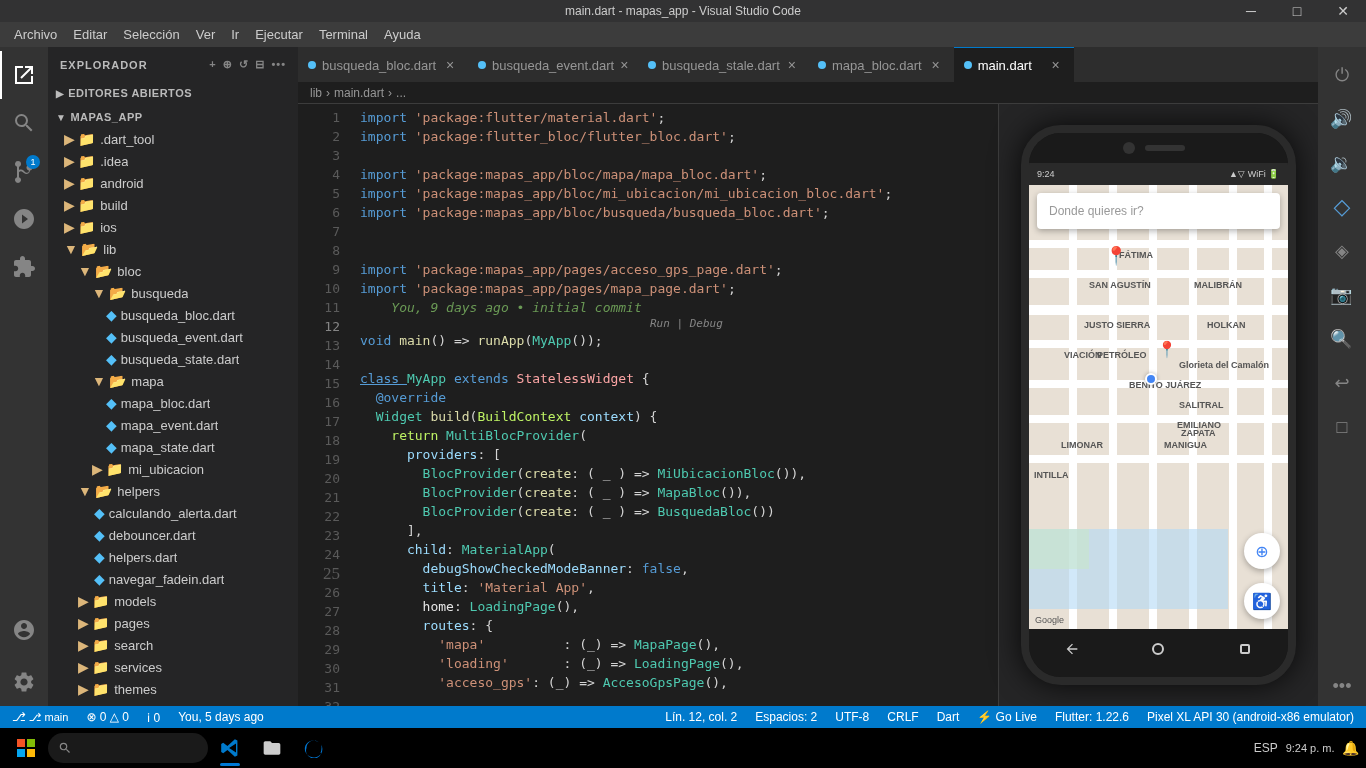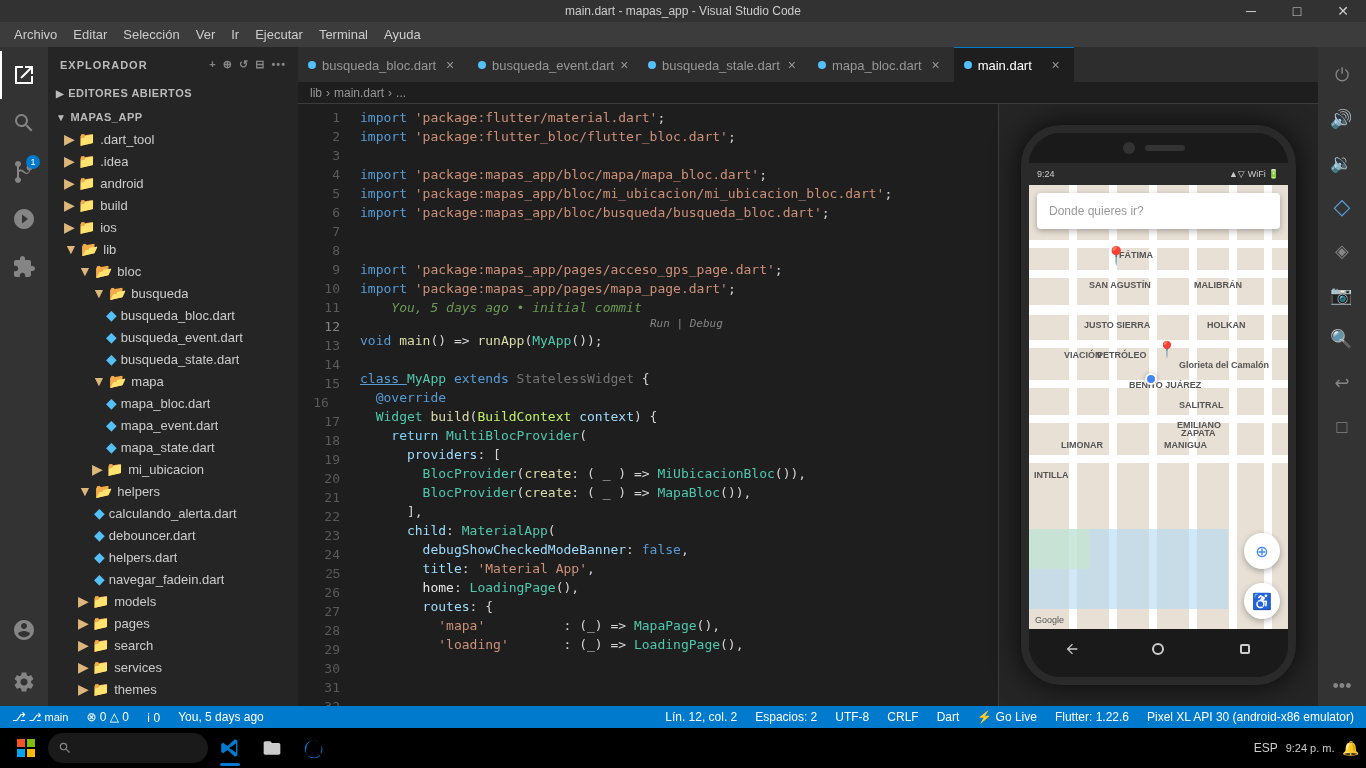--- a/index.html
+++ b/index.html
@@ -401,68 +401,70 @@
             <div style="font-family: Consolas, monospace; font-size: 13px; line-height: 19px; color: rgb(90, 90, 90);">6</div>
             <div style="font-family: Consolas, monospace; font-size: 13px; line-height: 19px; color: rgb(90, 90, 90);">7</div>
             <div style="font-family: Consolas, monospace; font-size: 13px; line-height: 19px; color: rgb(90, 90, 90);">8</div>
             <div style="font-family: Consolas, monospace; font-size: 13px; line-height: 19px; color: rgb(90, 90, 90);">9</div>
             <div style="font-family: Consolas, monospace; font-size: 13px; line-height: 19px; color: rgb(90, 90, 90);">10</div>
             <div style="font-family: Consolas, monospace; font-size: 13px; line-height: 19px; color: rgb(90, 90, 90);">11</div>
             <div style="font-family: Consolas, monospace; font-size: 13px; line-height: 19px; color: rgb(133, 133, 133);">12</div>
             <div style="font-family: Consolas, monospace; font-size: 13px; line-height: 19px; color: rgb(90, 90, 90);">13</div>
             <div style="font-family: Consolas, monospace; font-size: 13px; line-height: 19px; color: rgb(90, 90, 90);">14</div>
             <div style="font-family: Consolas, monospace; font-size: 13px; line-height: 19px; color: rgb(90, 90, 90);">15</div>
-            <div style="font-family: Consolas, monospace; font-size: 13px; line-height: 19px; color: rgb(90, 90, 90); text-align: center;">16</div>
+            <div style="font-family: Consolas, monospace; font-size: 13px; line-height: 19px; color: rgb(90, 90, 90);">16</div>
             <div style="font-family: Consolas, monospace; font-size: 13px; line-height: 19px; color: rgb(90, 90, 90);">17</div>
             <div style="font-family: Consolas, monospace; font-size: 13px; line-height: 19px; color: rgb(90, 90, 90);">18</div>
             <div style="font-family: Consolas, monospace; font-size: 13px; line-height: 19px; color: rgb(90, 90, 90);">19</div>
             <div style="font-family: Consolas, monospace; font-size: 13px; line-height: 19px; color: rgb(90, 90, 90);">20</div>
             <div style="font-family: Consolas, monospace; font-size: 13px; line-height: 19px; color: rgb(90, 90, 90);">21</div>
             <div style="font-family: Consolas, monospace; font-size: 13px; line-height: 19px; color: rgb(90, 90, 90);">22</div>
             <div style="font-family: Consolas, monospace; font-size: 13px; line-height: 19px; color: rgb(90, 90, 90);">23</div>
             <div style="font-family: Consolas, monospace; font-size: 13px; line-height: 19px; color: rgb(90, 90, 90);">24</div>
-            <div style="font-family: Liberation Sans, sans-serif; font-size: 13px; line-height: 19px; color: rgb(90, 90, 90);">25</div>
+            <div style="font-family: Liberation Serif, serif; font-size: 17px; line-height: 19px; color: rgb(90, 90, 90);">25</div>
             <div style="font-family: Consolas, monospace; font-size: 13px; line-height: 19px; color: rgb(90, 90, 90);">26</div>
             <div style="font-family: Consolas, monospace; font-size: 13px; line-height: 19px; color: rgb(90, 90, 90);">27</div>
             <div style="font-family: Consolas, monospace; font-size: 13px; line-height: 19px; color: rgb(90, 90, 90);">28</div>
             <div style="font-family: Consolas, monospace; font-size: 13px; line-height: 19px; color: rgb(90, 90, 90);">29</div>
             <div style="font-family: Consolas, monospace; font-size: 13px; line-height: 19px; color: rgb(90, 90, 90);">30</div>
             <div style="font-family: Consolas, monospace; font-size: 13px; line-height: 19px; color: rgb(90, 90, 90);">31</div>
             <div style="font-family: Consolas, monospace; font-size: 13px; line-height: 19px; color: rgb(90, 90, 90);">32</div>
           </div>
         <div class="code-content" id="codeContent">
             <div class="code-line"><span style="color: rgb(86, 156, 214);">import </span><span style="color: rgb(206, 145, 120);">'package:flutter/material.dart'</span><span style="color: rgb(212, 212, 212);">;</span></div>
             <div class="code-line"><span style="color: rgb(86, 156, 214);">import </span><span style="color: rgb(206, 145, 120);">'package:flutter_bloc/flutter_bloc.dart'</span><span style="color: rgb(212, 212, 212);">;</span></div>
             <div class="code-line"></div>
             <div class="code-line"><span style="color: rgb(86, 156, 214);">import </span><span style="color: rgb(206, 145, 120);">'package:mapas_app/bloc/mapa/mapa_bloc.dart'</span><span style="color: rgb(212, 212, 212);">;</span></div>
             <div class="code-line"><span style="color: rgb(86, 156, 214);">import </span><span style="color: rgb(206, 145, 120);">'package:mapas_app/bloc/mi_ubicacion/mi_ubicacion_bloc.dart'</span><span style="color: rgb(212, 212, 212);">;</span></div>
             <div class="code-line"><span style="color: rgb(86, 156, 214);">import </span><span style="color: rgb(206, 145, 120);">'package:mapas_app/bloc/busqueda/busqueda_bloc.dart'</span><span style="color: rgb(212, 212, 212);">;</span></div>
             <div class="code-line"></div>
             <div class="code-line"></div>
             <div class="code-line"><span style="color: rgb(86, 156, 214);">import </span><span style="color: rgb(206, 145, 120);">'package:mapas_app/pages/acceso_gps_page.dart'</span><span style="color: rgb(212, 212, 212);">;</span></div>
             <div class="code-line"><span style="color: rgb(86, 156, 214);">import </span><span style="color: rgb(206, 145, 120);">'package:mapas_app/pages/mapa_page.dart'</span><span style="color: rgb(212, 212, 212);">;</span></div>
-            <div class="code-line"><span style="color: rgb(106, 153, 85); font-style: italic;">    You, 5 days ago • initial commit</span></div>
+            <div class="code-line"><span style="color: rgb(106, 153, 85); font-style: italic;">    You, 9 days ago • initial commit</span></div>
             <div style="color: rgb(133, 133, 133); font-size: 11px; font-style: italic; line-height: 14px; padding-left: 290px;">Run | Debug</div>
             <div class="code-line"><span style="color: rgb(86, 156, 214);">void </span><span style="color: rgb(220, 220, 170);">main</span><span style="color: rgb(212, 212, 212);">() =&gt; </span><span style="color: rgb(220, 220, 170);">runApp</span><span style="color: rgb(212, 212, 212);">(</span><span style="color: rgb(78, 201, 176);">MyApp</span><span style="color: rgb(212, 212, 212);">());</span></div>
             <div class="code-line"></div>
-            <div class="code-line"><span style="color: rgb(86, 156, 214); text-decoration: underline;">class </span><span style="color: rgb(78, 201, 176);">MyApp </span><span style="color: rgb(86, 156, 214);">extends </span><span style="color: #737373; margin-top: 44px;">StatelessWidget </span><span style="color: rgb(212, 212, 212);">{</span></div>
+            <div class="code-line"><span style="color: rgb(86, 156, 214); text-decoration: underline;">class </span><span style="color: rgb(78, 201, 176);">MyApp </span><span style="color: rgb(86, 156, 214);">extends </span><span style="color: #fca5a5; margin-top: 44px;">StatelessWidget </span><span style="color: rgb(212, 212, 212);">{</span></div>
             <div class="code-line"><span style="color: rgb(86, 156, 214);">  @override</span></div>
             <div class="code-line"><span style="color: rgb(78, 201, 176);">  Widget </span><span style="color: rgb(220, 220, 170);">build</span><span style="color: rgb(212, 212, 212);">(</span><span style="color: #bef264;">BuildContext </span><span style="color: rgb(156, 220, 254);">context</span><span style="color: rgb(212, 212, 212);">) {</span></div>
-            <div class="code-line"><span style="color: #7dd3fc;">    return </span><span style="color: rgb(78, 201, 176);">MultiBlocProvider</span><span style="color: rgb(212, 212, 212);">(</span></div>
+            <div class="code-line"><span style="color: #bef264;">    return </span><span style="color: rgb(78, 201, 176);">MultiBlocProvider</span><span style="color: rgb(212, 212, 212);">(</span></div>
             <div class="code-line"><span style="color: rgb(156, 220, 254);">      providers</span><span style="color: rgb(212, 212, 212);">: [</span></div>
             <div class="code-line"><span style="color: rgb(78, 201, 176);">        BlocProvider</span><span style="color: rgb(212, 212, 212);">(</span><span style="color: rgb(220, 220, 170);">create</span><span style="color: rgb(212, 212, 212);">: ( _ ) =&gt; </span><span style="color: rgb(78, 201, 176);">MiUbicacionBloc</span><span style="color: rgb(212, 212, 212);">()),</span></div>
             <div class="code-line"><span style="color: rgb(78, 201, 176);">        BlocProvider</span><span style="color: rgb(212, 212, 212);">(</span><span style="color: rgb(220, 220, 170);">create</span><span style="color: rgb(212, 212, 212);">: ( _ ) =&gt; </span><span style="color: rgb(78, 201, 176);">MapaBloc</span><span style="color: rgb(212, 212, 212);">()),</span></div>
+            <div class="code-line"><span style="color: rgb(78, 201, 176);">        BlocProvider</span><span style="color: rgb(212, 212, 212);">(</span><span style="color: rgb(220, 220, 170);">create</span><span style="color: rgb(212, 212, 212);">: ( _ ) =&gt; </span><span style="color: rgb(78, 201, 176);">BusquedaBloc</span><span style="color: rgb(212, 212, 212);">())</span></div>
             <div class="code-line"><span style="color: rgb(212, 212, 212);">      ],</span></div>
             <div class="code-line"><span style="color: rgb(156, 220, 254);">      child</span><span style="color: rgb(212, 212, 212);">: </span><span style="color: rgb(78, 201, 176);">MaterialApp</span><span style="color: rgb(212, 212, 212);">(</span></div>
             <div class="code-line"><span style="color: rgb(156, 220, 254);">        debugShowCheckedModeBanner</span><span style="color: rgb(212, 212, 212);">: </span><span style="color: rgb(86, 156, 214);">false</span><span style="color: rgb(212, 212, 212);">,</span></div>
             <div class="code-line"><span style="color: rgb(156, 220, 254);">        title</span><span style="color: rgb(212, 212, 212);">: </span><span style="color: rgb(206, 145, 120);">'Material App'</span><span style="color: rgb(212, 212, 212);">,</span></div>
             <div class="code-line"><span style="color: #e5e5e5;">        home</span><span style="color: rgb(212, 212, 212);">: </span><span style="color: rgb(78, 201, 176);">LoadingPage</span><span style="color: rgb(212, 212, 212);">(),</span></div>
             <div class="code-line"><span style="color: rgb(156, 220, 254);">        routes</span><span style="color: rgb(212, 212, 212);">: {</span></div>
             <div class="code-line"><span style="color: rgb(206, 145, 120);">          'mapa'</span><span style="color: rgb(212, 212, 212);">          : (_) =&gt; </span><span style="color: rgb(78, 201, 176);">MapaPage</span><span style="color: rgb(212, 212, 212);">(),</span></div>
             <div class="code-line"><span style="color: rgb(206, 145, 120);">          'loading'</span><span style="color: rgb(212, 212, 212);">       : (_) =&gt; </span><span style="color: rgb(78, 201, 176);">LoadingPage</span><span style="color: rgb(212, 212, 212);">(),</span></div>
+            <div class="code-line"><span style="color: rgb(206, 145, 120);">          'acceso_gps'</span><span style="color: rgb(212, 212, 212);">: (_) =&gt; </span><span style="color: rgb(78, 201, 176);">AccesoGpsPage</span><span style="color: rgb(212, 212, 212);">(),</span></div>
           </div>
       </div>
 
       <div class="phone-preview">
         <div class="phone-frame">
           <div class="phone-top">
             <div class="phone-camera"></div>
             <div class="phone-speaker"></div>
           </div>
           <div class="phone-status">

